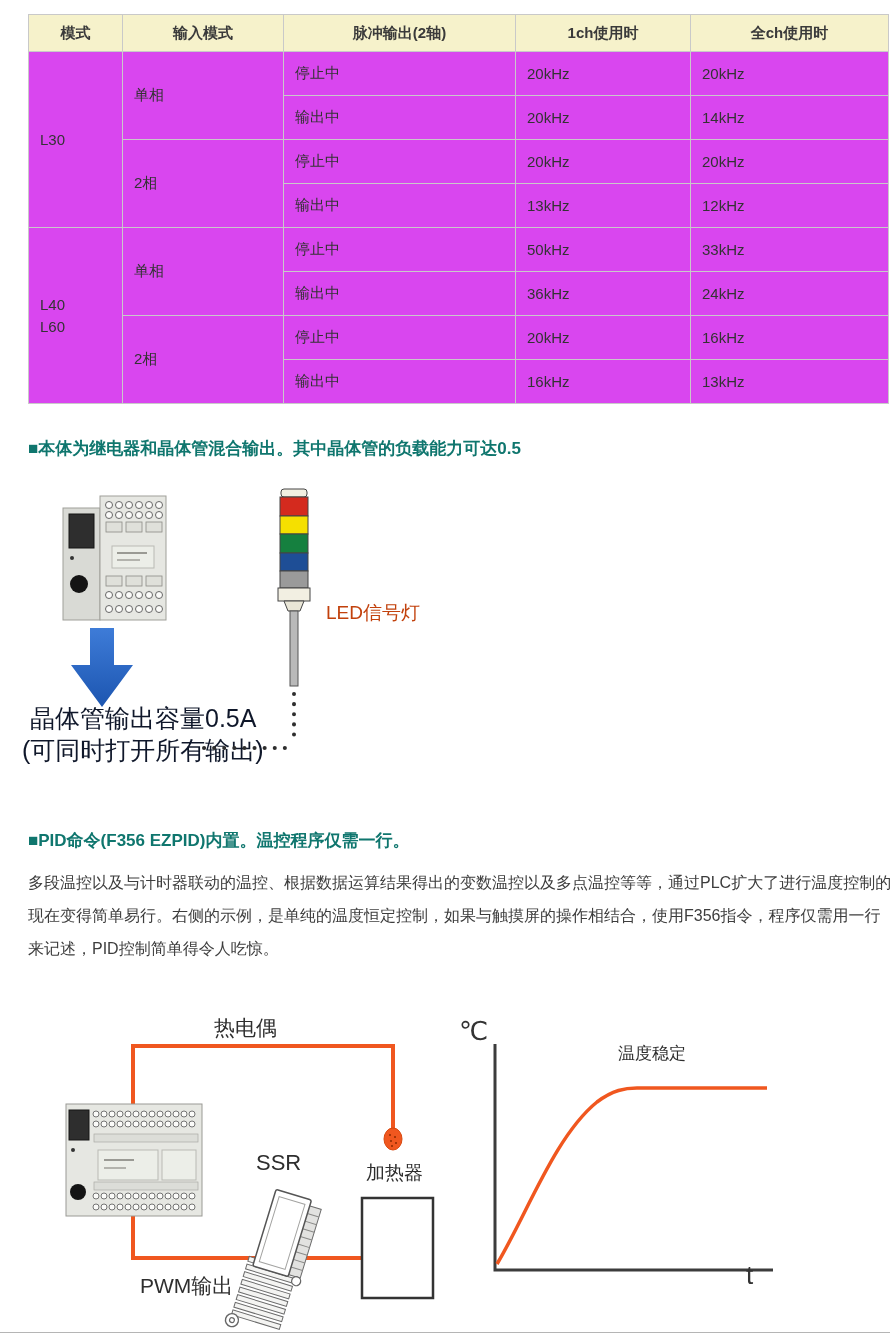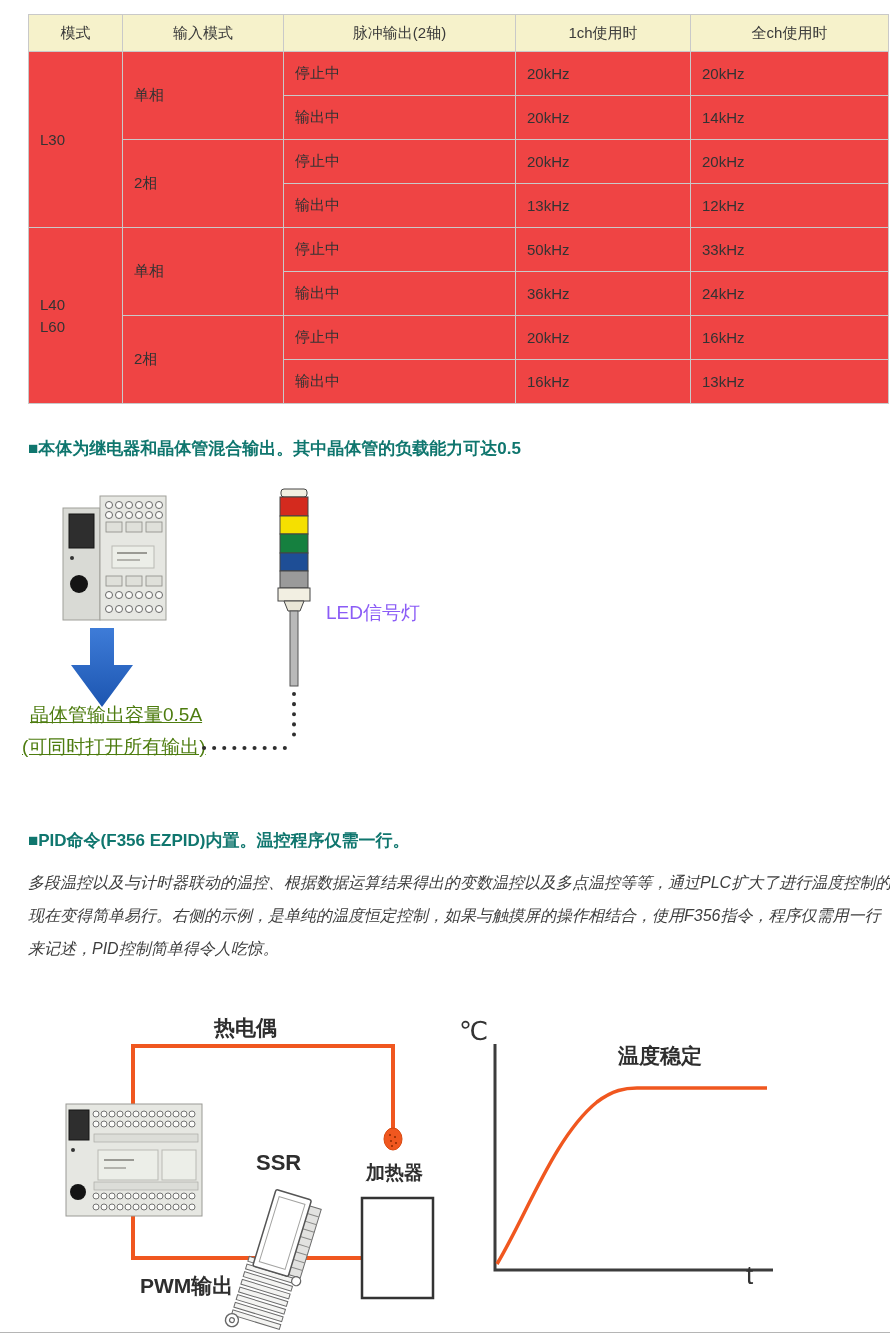--- a/index.html
+++ b/index.html
@@ -3,41 +3,41 @@
 <meta charset="utf-8">
 <style>
   html,body{margin:0;padding:0;background:#fff;}
   #page{position:relative;width:890px;height:1335px;background:#ffffff;overflow:hidden;
         font-family:"Liberation Sans","DejaVu Sans",sans-serif;color:#333;}
 
   
   .spec-table{position:absolute;left:28px;top:14px;width:860px;border-collapse:collapse;
               table-layout:fixed;font-size:15px;color:#333;}
   .spec-table th,.spec-table td{border:1px solid #c9c9c9;padding:0 0 0 11px;text-align:left;}
-  .spec-table th{background:#f6f2cb;height:36px;text-align:center;padding:0;font-weight:400;color:#3a3a3a;}
-  .spec-table td{height:43px;background:#ef4444;}
+  .spec-table th{background:#f6f2cb;height:36px;text-align:center;padding:0;font-weight:700;color:#3a3a3a;}
+  .spec-table td{height:43px;background:#d946ef;}
   .spec-table td.mode div{line-height:22px;}
 
   
   .sec-heading{position:absolute;left:28px;font-size:17px;font-weight:bold;color:#0f766e;white-space:nowrap;}
   #heading-1{top:437px;}
   #heading-2{top:829px;}
   .para{position:absolute;left:28px;top:866px;width:858px;font-size:16px;line-height:33px;color:#3d3d3d;}
-  .para div{white-space:nowrap;font-style:italic;}
+  .para div{white-space:nowrap;}
 
   
   #figure1{position:absolute;left:0;top:486px;width:890px;height:300px;}
   #figure1 .abs{position:absolute;}
-  .fig-caption{font-size:19px;color:#4d7c0f;white-space:nowrap;text-decoration:underline;}
-  .fig-label{font-size:19px;color:#8b5cf6;white-space:nowrap;}
+  .fig-caption{font-size:25px;color:#0f172a;white-space:nowrap;}
+  .fig-label{font-size:19px;color:#c2410c;white-space:nowrap;}
 
   
   #figure2{position:absolute;left:0;top:1008px;width:890px;height:327px;}
   #figure2 .abs{position:absolute;}
-  .diag-label{font-size:20px;color:#2e2e2e;white-space:nowrap;font-weight:bold;}
+  .diag-label{font-size:20px;color:#2e2e2e;white-space:nowrap;}
   .axis-label{font-size:26px;color:#333;white-space:nowrap;}
 
   .page-bottom-line{position:absolute;left:0;top:1332px;width:890px;border-top:1px solid #b5b5b5;}
 </style>
 </head>
 <body>
 
 <div id="page">
 
   <table class="spec-table">
@@ -328,18 +328,18 @@
     <div class="abs diag-label" style="left:214px;top:6px;font-size:21px">热电偶</div>
     <div class="abs diag-label" style="left:256px;top:142px;font-size:22px">SSR</div>
     <div class="abs diag-label" style="left:366px;top:152px;font-size:19px">加热器</div>
     <div class="abs diag-label" style="left:140px;top:264px;font-size:21px">PWM输出</div>
 
     <svg class="abs" style="left:455px;top:10px" width="325" height="300" viewBox="0 0 325 300">
       <path d="M40,26 L40,252 L318,252" fill="none" stroke="#3c3c3c" stroke-width="3"></path>
       <path d="M42,246 C72,196 100,118 142,84 C158,72 170,70 182,70 L312,70" fill="none" stroke="#f0571f" stroke-width="3.5"></path>
     </svg>
     <div class="abs axis-label" style="left:459px;top:8px">℃</div>
-    <div class="abs diag-label" style="left:618px;top:34px;font-size:21px">温度稳定</div>
+    <div class="abs diag-label" style="left:618px;top:34px;font-size:17px">温度稳定</div>
     <div class="abs axis-label" style="left:746px;top:252px">t</div>
   </div>
 
   <div class="page-bottom-line"></div>
 </div>
 
 </body></html>

